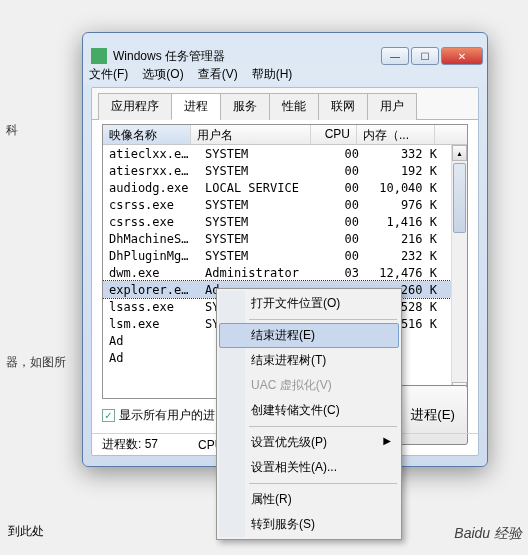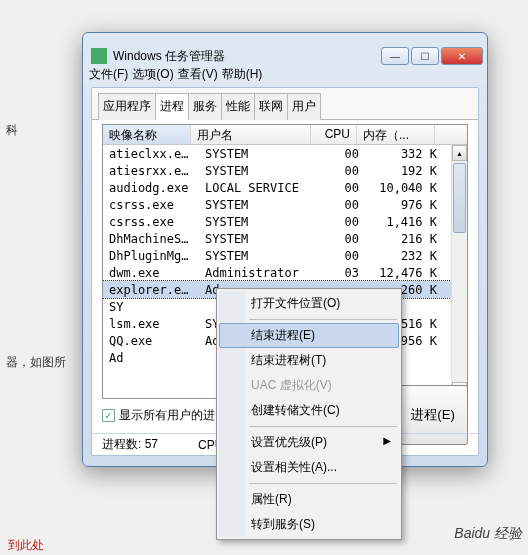--- a/index.html
+++ b/index.html
@@ -7,21 +7,21 @@
   font-family: "Microsoft YaHei", "SimSun", Tahoma, sans-serif;
   font-size: 12px;
   background: #f0f0f0;
   position: relative;
   width: 528px;
   height: 555px;
   overflow: hidden;
 }
 .bg-text-1 { position: absolute; left: 6px; top: 122px; color: #333; }
 .bg-text-2 { position: absolute; left: 6px; top: 354px; color: #333; }
-.bg-text-3 { position: absolute; left: 8px; top: 537px; color: #b91c1c; font-size: 12px; }
+.bg-text-3 { position: absolute; left: 8px; top: 523px; color: #000000; font-size: 12px; }
 .watermark { position: absolute; right: 6px; bottom: 12px; color: #404040; font-size: 14px; font-style: italic; }
 
 .window {
   position: absolute;
   left: 82px;
   top: 32px;
   width: 406px;
   height: 435px;
   background: linear-gradient(#dde8f4, #cfdced);
   border: 1px solid #5a7ba8;
@@ -45,40 +45,40 @@
   display: flex; align-items: center; justify-content: center;
   font-size: 10px; color: #333;
 }
 .win-btn.close { background: linear-gradient(#e86, #c33); color: #fff; width: 42px; }
 
 .menubar {
   height: 22px;
   display: flex;
   align-items: center;
   padding: 0 6px;
-  gap: 4px;
+  gap: 14px;
   background: rgba(255,255,255,0.1);
 }
 .menubar span { color: #000; cursor: default; }
 
 .content {
   position: absolute;
   left: 8px; right: 8px; top: 54px; bottom: 10px;
   background: #fff;
   border: 1px solid #aebfd6;
   border-radius: 2px;
 }
 .tabs {
   display: flex;
   padding: 4px 6px 0 6px;
   background: #f8f8f8;
   border-bottom: 1px solid #b8b8b8;
 }
 .tab {
-  padding: 4px 4px;
+  padding: 4px 12px;
   border: 1px solid #b8b8b8;
   border-bottom: none;
   background: #f0f0f0;
   margin-right: -1px;
   font-size: 12px;
   position: relative;
   top: 1px;
 }
 .tab.active { background: #fff; border-bottom: 1px solid #fff; }
 
@@ -261,32 +261,32 @@
             <div class="cell c2">03</div>
             <div class="cell c3">12,476 K</div>
           </div>
           <div class="row selected">
             <div class="cell c0">explorer.exe</div>
             <div class="cell c1">Ad</div>
             <div class="cell c2"></div>
             <div class="cell c3">,260 K</div>
           </div>
           <div class="row">
+            <div class="cell c0">lsass.exe</div>
             <div class="cell c1">SY</div>
             <div class="cell c2"></div>
             <div class="cell c3">,528 K</div>
           </div>
           <div class="row">
             <div class="cell c0">lsm.exe</div>
             <div class="cell c1">SY</div>
             <div class="cell c2"></div>
             <div class="cell c3">516 K</div>
           </div>
           <div class="row">
-            <div class="cell c0">QQ.exe</div>
             <div class="cell c1">Ad</div>
             <div class="cell c2"></div>
             <div class="cell c3">,956 K</div>
           </div>
           <div class="row">
             <div class="cell c1">Ad</div>
             <div class="cell c2"></div>
             <div class="cell c3">,232 K</div>
           </div>
         </div>

